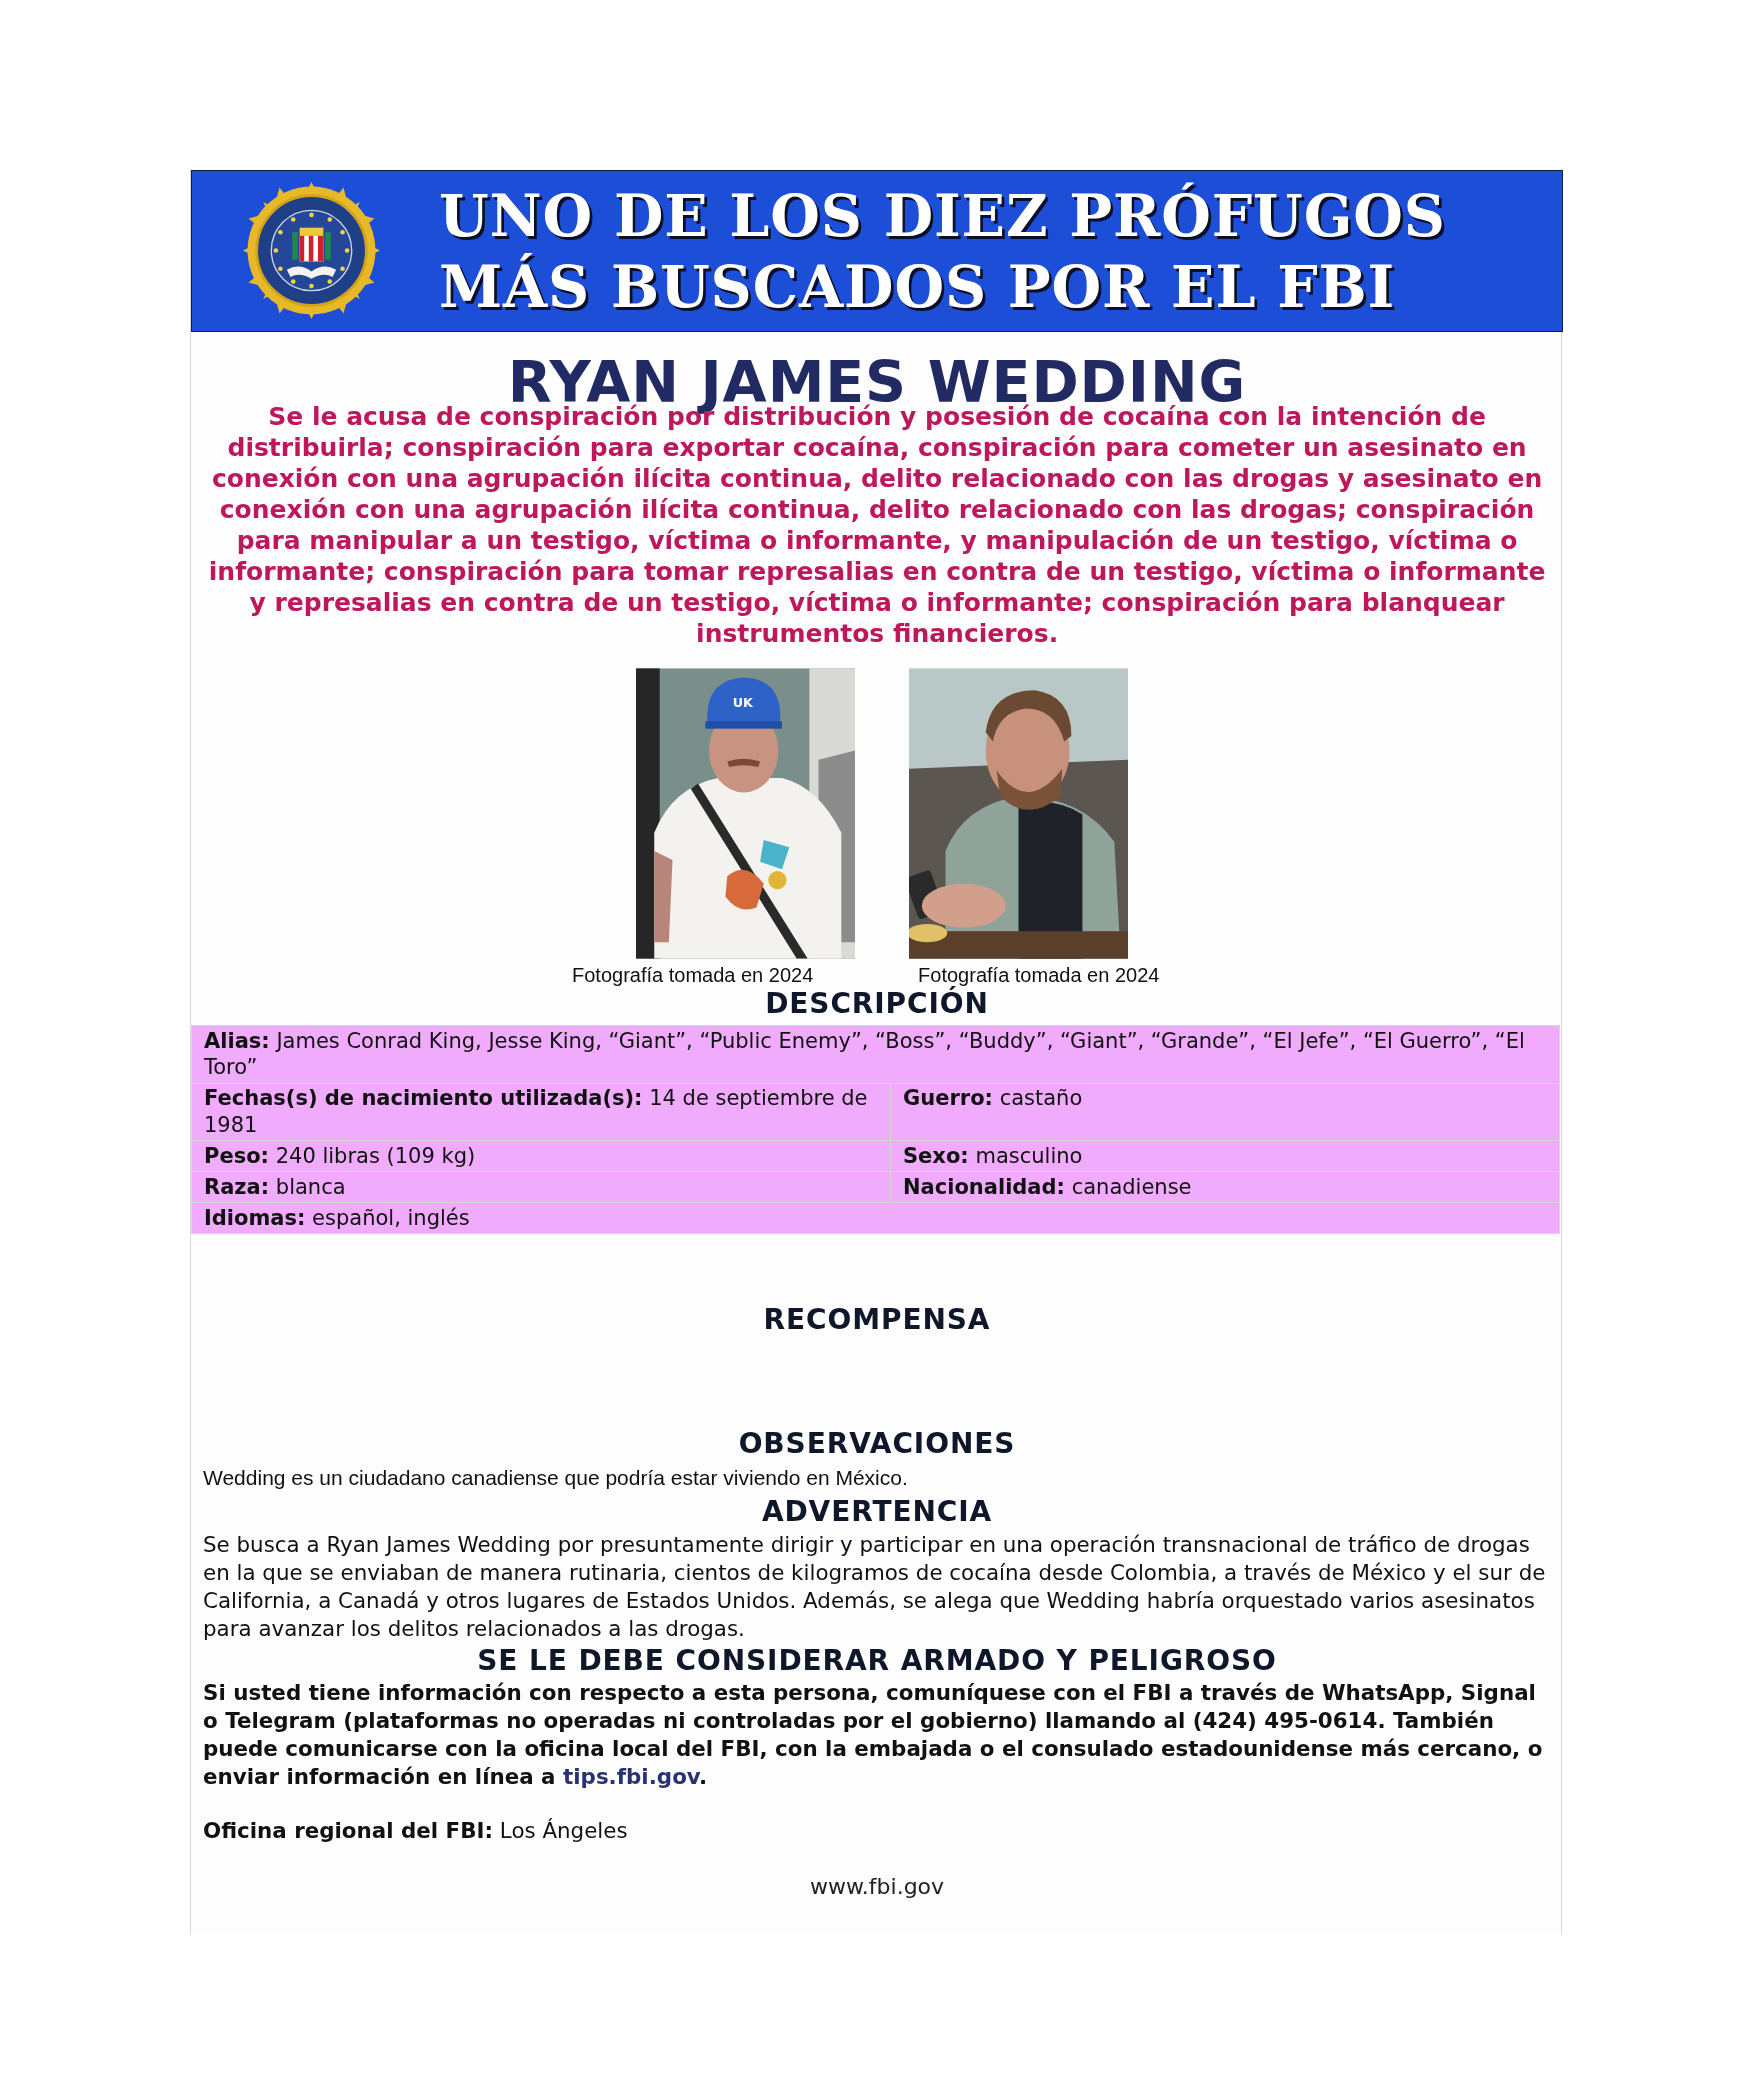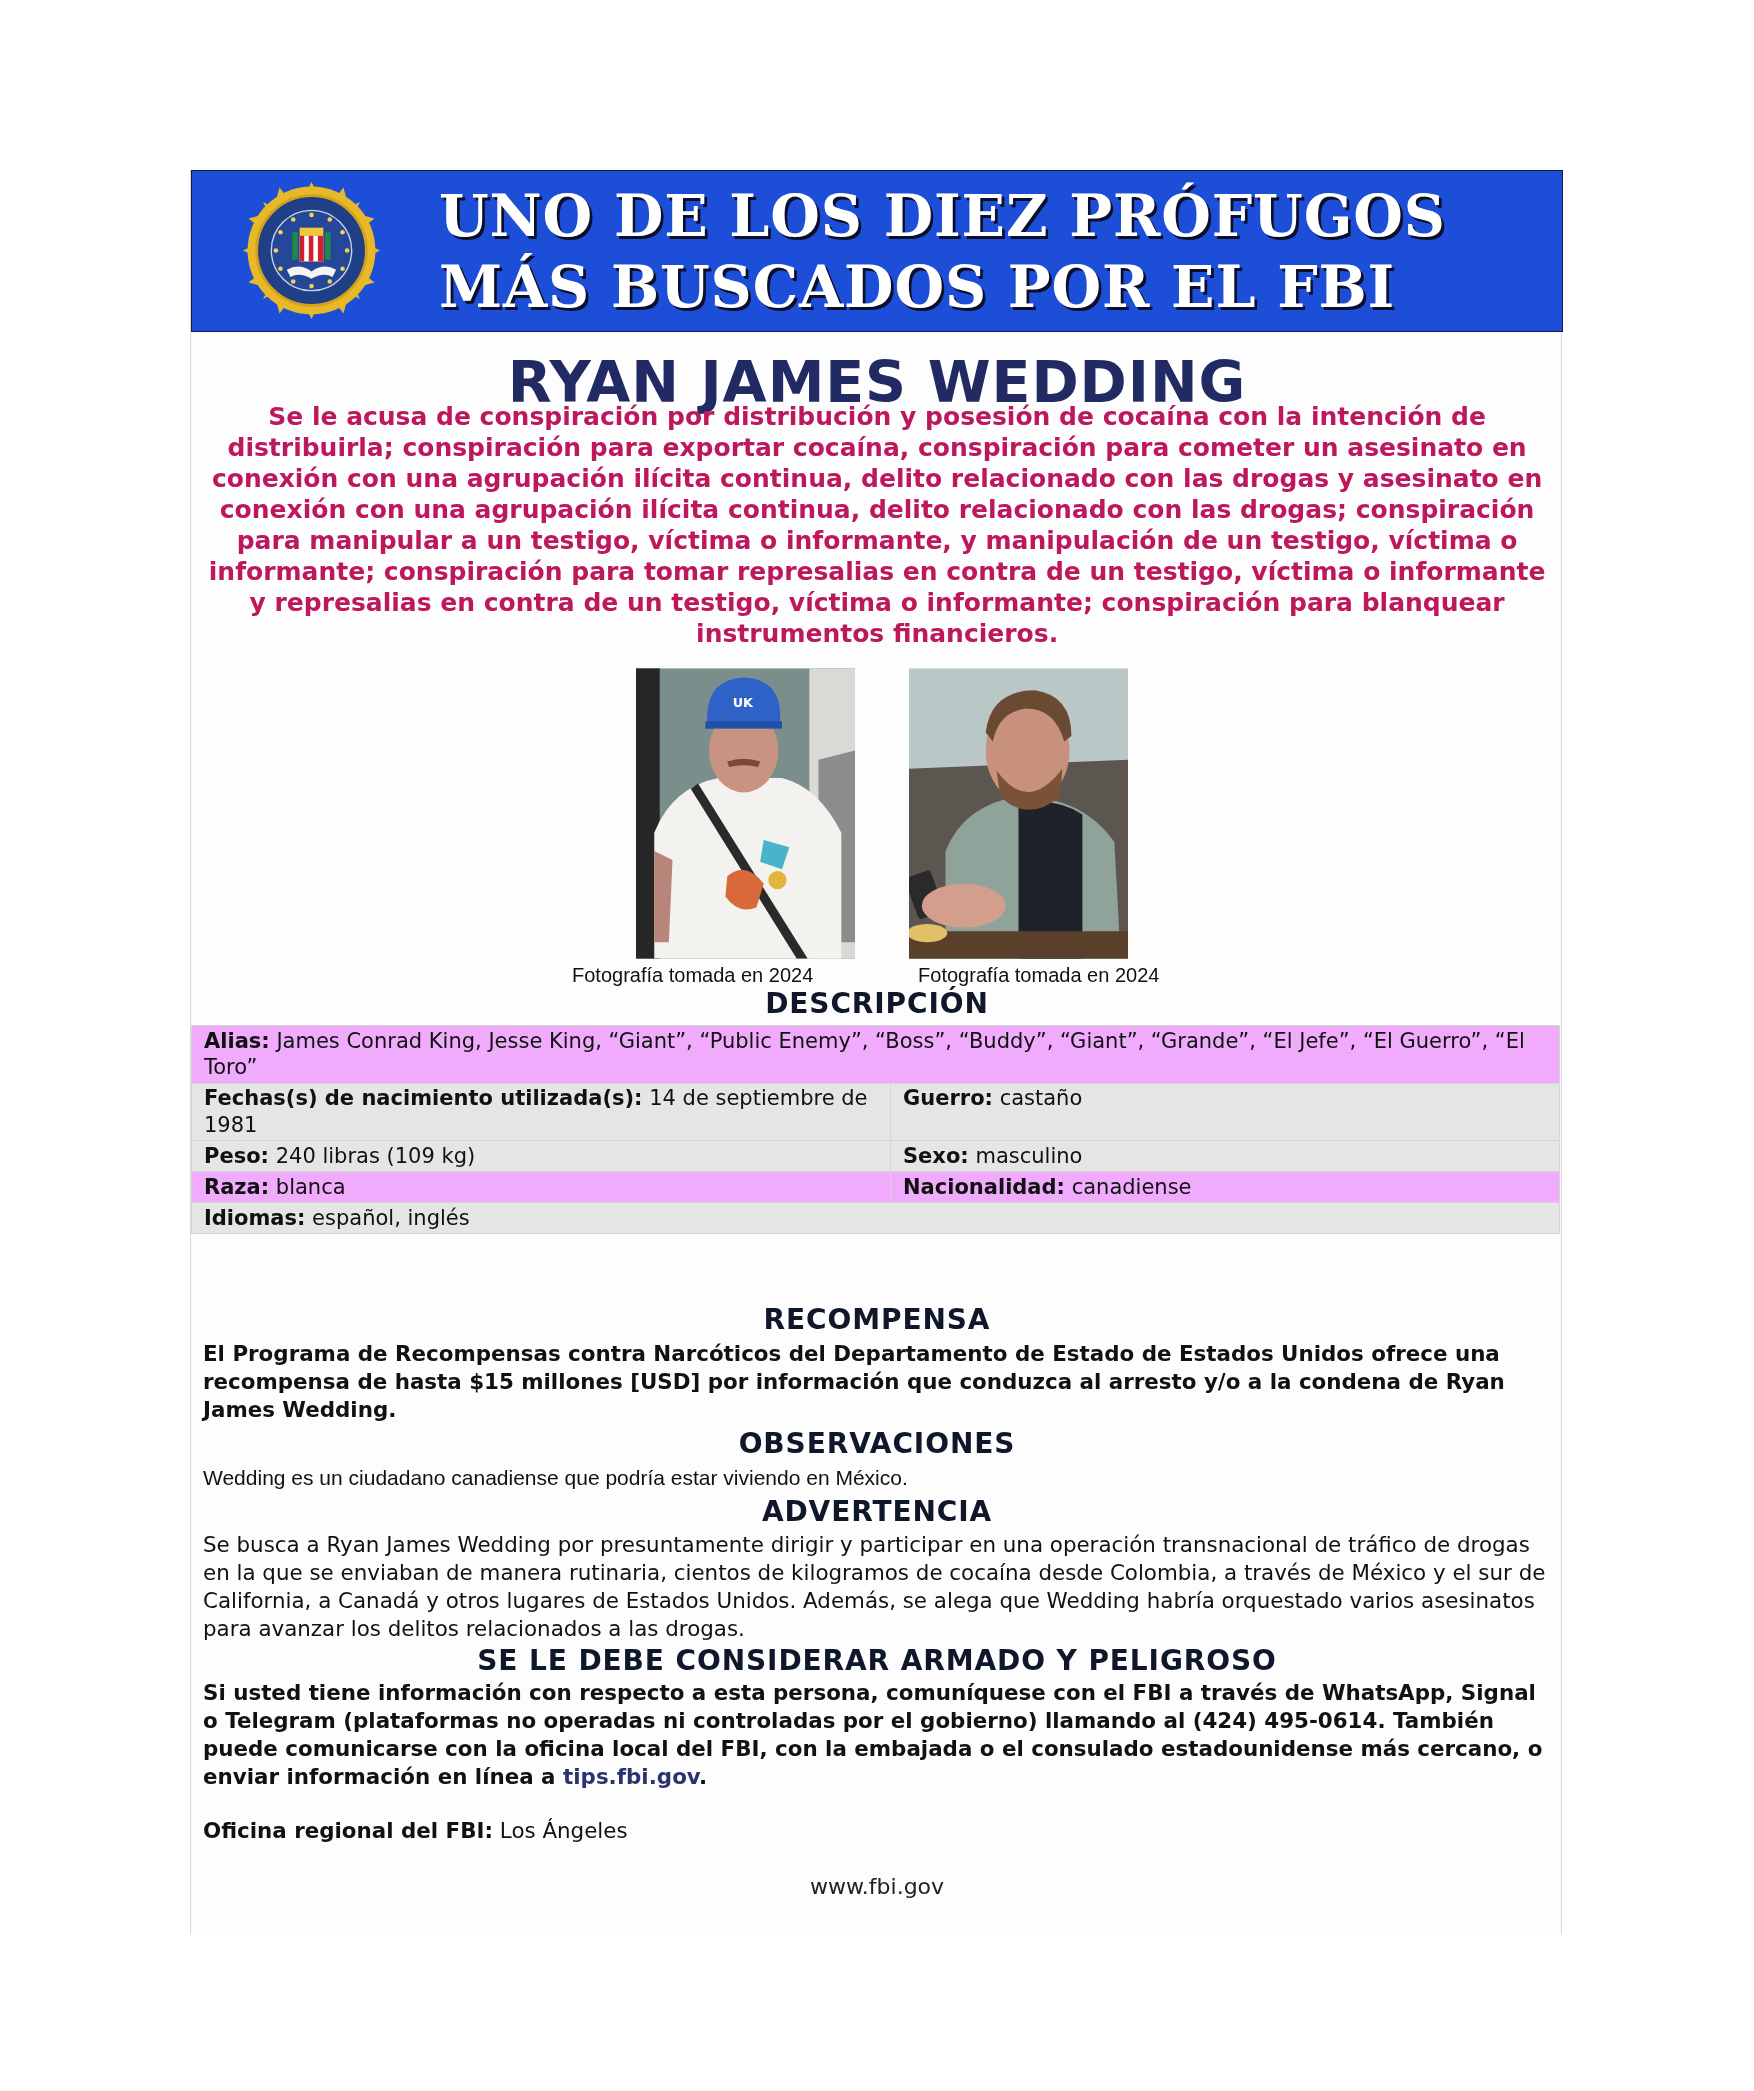--- a/index.html
+++ b/index.html
@@ -12,21 +12,21 @@
   .name { position: absolute; left: 0; top: 179px; width: 1372px; text-align: center; font-weight: bold; font-size: 57px; color: #222a63; letter-spacing: 0.9px; }
   .charges { position: absolute; left: 9.1px; top: 231px; width: 1354px; text-align: center; font-weight: bold; font-size: 25px; line-height: 31px; color: #be185d; }
   .photos { position: absolute; left: 0; top: 498px; width: 1372px; height: 306px; }
   .photo-fig { position: absolute; top: 0; }
   .photo { width: 219px; height: 291px; position: relative; overflow: hidden; }
   .caption { position: absolute; top: 296px; width: 292px; font-family: "Liberation Sans", sans-serif; font-size: 20px; color: #111; white-space: nowrap; }
   .sec-title { position: absolute; left: 0; width: 1372px; text-align: center; font-weight: bold; color: #0f172a; font-size: 28px; letter-spacing: 0.9px; }
   table.desc { position: absolute; left: 0; top: 855px; width: 1369px; border-collapse: collapse; font-size: 21px; line-height: 26.5px; }
   table.desc td { border: 1.8px solid #d6d6d6; padding: 1.8px 12px 1.8px 12px; vertical-align: top; }
   table.desc tr.shade td { background: #f0abfc; }
-  table.desc tr.plain td { background: #e5e5e5; }
+  table.desc tr.plain td { background: #f0abfc; }
   .lbl { font-weight: bold; }
   .body-text { position: absolute; left: 12px; width: 1350px; font-size: 21.4px; line-height: 28px; color: #111; }
   .bold { font-weight: bold; }
   .link { color: #2a3270; }
   .footer-url { position: absolute; left: 0; top: 1704px; width: 1372px; text-align: center; font-size: 22px; color: #222; }
 </style>
 </head>
 <body>
 
 <div class="page">
@@ -152,21 +152,20 @@
       <td><span class="lbl">Raza:</span> <span>blanca</span></td>
       <td><span class="lbl">Nacionalidad:</span> <span>canadiense</span></td>
     </tr>
     <tr class="plain">
       <td colspan="2"><span class="lbl">Idiomas:</span> <span>español, inglés</span></td>
     </tr>
   </tbody>
     </table>
 
   <div class="sec-title" style="top:1133px;">RECOMPENSA</div>
-  <div class="body-text bold" style="top:1170px;">El Programa de Recompensas contra Narcóticos del Departamento de Estado de Estados Unidos ofrece una recompensa de hasta $15 millones [USD] por información que conduzca al arresto y/o a la condena de Ryan James Wedding.</div>
 
   <div class="sec-title" style="top:1257px;">OBSERVACIONES</div>
   <div class="body-text" style="top:1294px; font-family:'Liberation Sans', sans-serif; font-size:21px;">Wedding es un ciudadano canadiense que podría estar viviendo en México.</div>
 
   <div class="sec-title" style="top:1325px;">ADVERTENCIA</div>
   <div class="body-text" style="top:1361px;">Se busca a Ryan James Wedding por presuntamente dirigir y participar en una operación transnacional de tráfico de drogas en la que se enviaban de manera rutinaria, cientos de kilogramos de cocaína desde Colombia, a través de México y el sur de California, a Canadá y otros lugares de Estados Unidos. Además, se alega que Wedding habría orquestado varios asesinatos para avanzar los delitos relacionados a las drogas.</div>
 
   <div class="sec-title" style="top:1474px;">SE LE DEBE CONSIDERAR ARMADO Y PELIGROSO</div>
   <div class="body-text bold" style="top:1509px;"><span>Si usted tiene información con respecto a esta persona, comuníquese con el FBI a través de WhatsApp, Signal o Telegram (plataformas no operadas ni controladas por el gobierno) llamando al (424) 495-0614. También puede comunicarse con la oficina local del FBI, con la embajada o el consulado estadounidense más cercano, o enviar información en línea a </span><span class="link">tips.fbi.gov</span><span>.</span></div>
 

